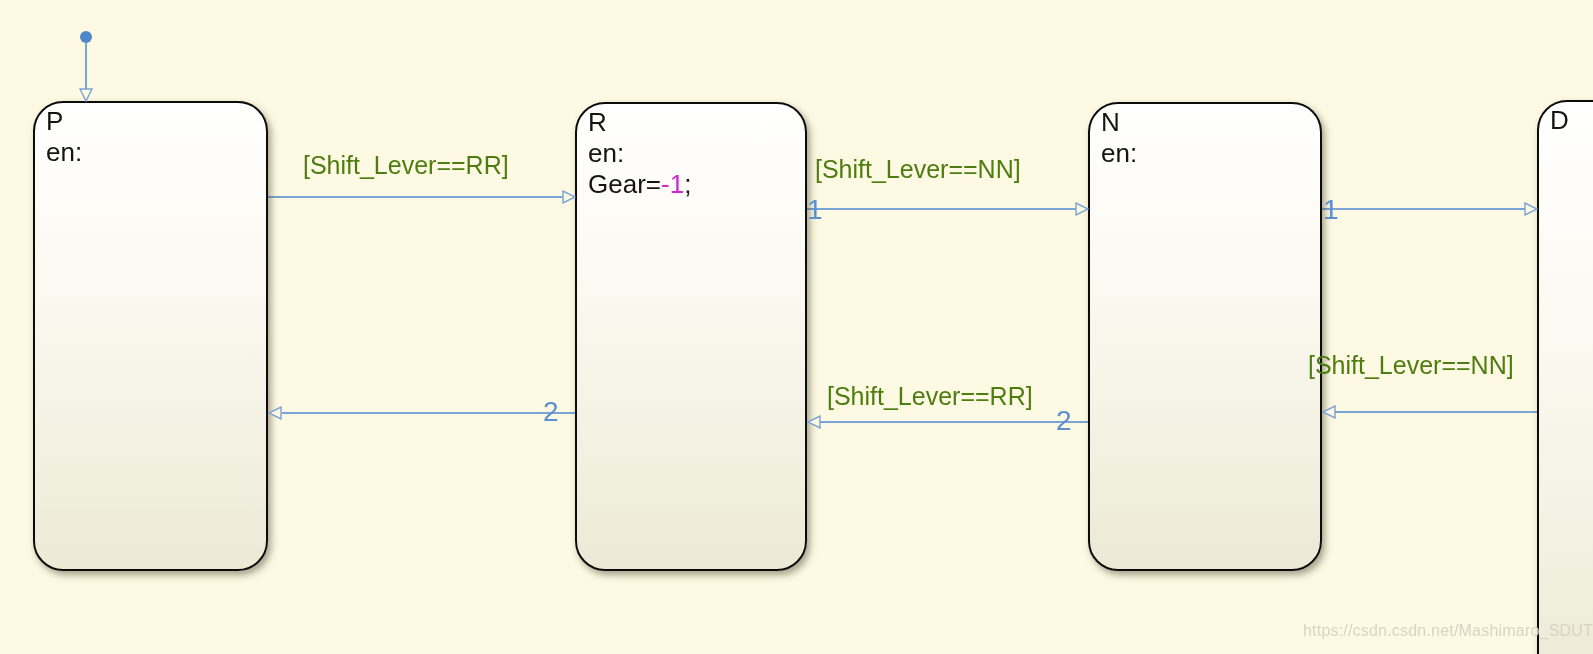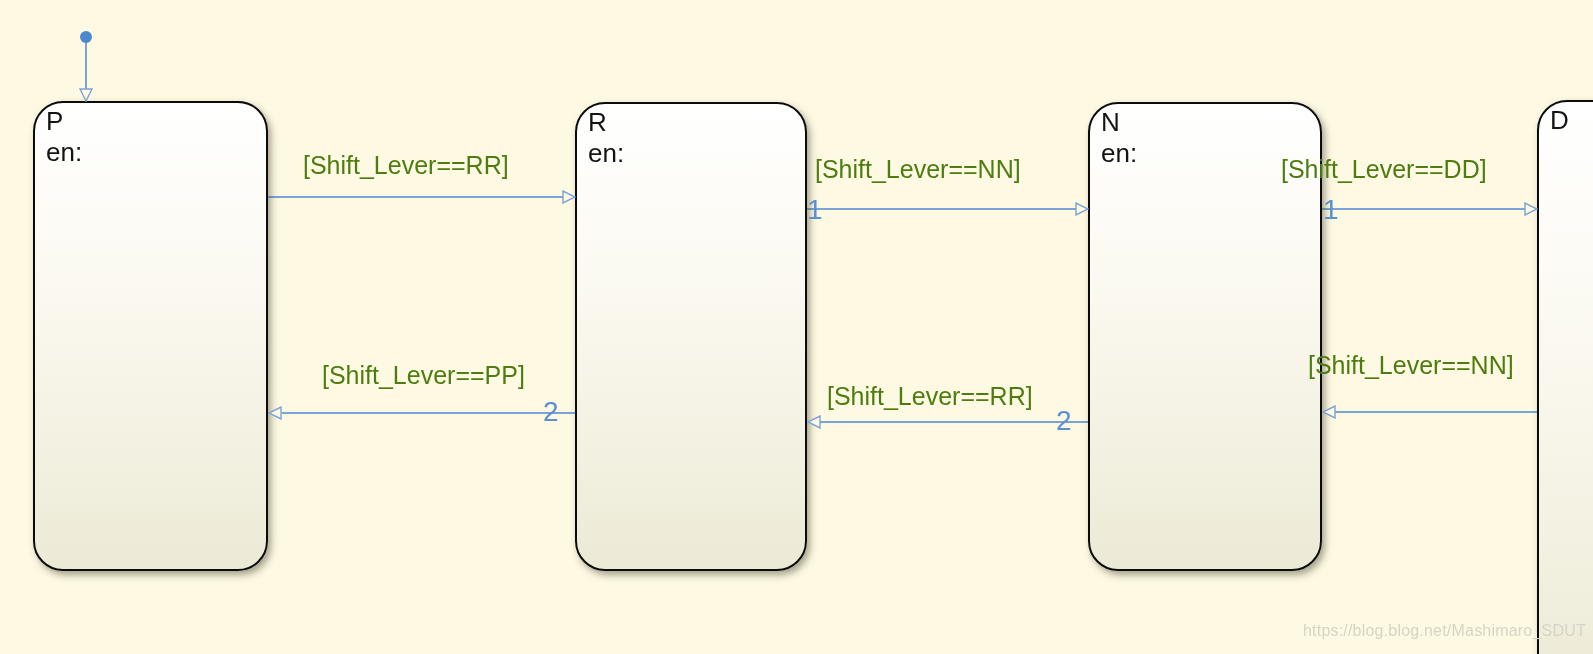--- a/index.html
+++ b/index.html
@@ -42,20 +42,21 @@
     </svg>
 
   <div class="state" style="left:33px;top:101px;width:235px;height:470px;">
     <div class="s-line">P</div>
     <div class="s-line">en:</div>
   </div>
 
   <div class="state" style="left:575px;top:102px;width:232px;height:469px;">
     <div class="s-line">R</div>
     <div class="s-line">en:</div>
+    <div class="s-line"><span>Gear=</span><span class="magenta">-1</span><span>;</span></div>
   </div>
 
   <div class="state" style="left:1088px;top:102px;width:234px;height:469px;">
     <div class="s-line">N</div>
     <div class="s-line">en:</div>
   </div>
 
   <div class="state" style="left:1537px;top:100px;width:200px;height:600px;">
     <div class="s-line">D</div>
   </div>
@@ -70,38 +71,36 @@
   <svg class="ah" style="left:1075px;top:202px;" width="14" height="14" viewBox="0 0 14 14">
       <polygon points="1,1 1,13 13,7"></polygon>
     </svg>
   <div class="t-label" style="left:815px;top:155px;">[Shift_Lever==NN]</div>
   <div class="t-num" style="left:807px;top:196px;">1</div>
 
   <div class="t-line" style="left:1321px;top:208px;width:204px;"></div>
   <svg class="ah" style="left:1524px;top:202px;" width="14" height="14" viewBox="0 0 14 14">
       <polygon points="1,1 1,13 13,7"></polygon>
     </svg>
-  <div class="t-label" style="left:1281px;top:155px;">[Shift_Lever==DD]</div>
   <div class="t-num" style="left:1323px;top:196px;">1</div>
 
   <div class="t-line" style="left:282px;top:412px;width:294px;"></div>
   <svg class="ah" style="left:268px;top:406px;" width="14" height="14" viewBox="0 0 14 14">
       <polygon points="13,1 13,13 1,7"></polygon>
     </svg>
-  <div class="t-label" style="left:322px;top:361px;">[Shift_Lever==PP]</div>
   <div class="t-num" style="left:543px;top:398px;">2</div>
 
   <div class="t-line" style="left:819px;top:421px;width:269px;"></div>
   <svg class="ah" style="left:807px;top:415px;" width="14" height="14" viewBox="0 0 14 14">
       <polygon points="13,1 13,13 1,7"></polygon>
     </svg>
   <div class="t-label" style="left:827px;top:382px;">[Shift_Lever==RR]</div>
   <div class="t-num" style="left:1056px;top:407px;">2</div>
 
   <div class="t-line" style="left:1334px;top:411px;width:204px;"></div>
   <svg class="ah" style="left:1322px;top:405px;" width="14" height="14" viewBox="0 0 14 14">
       <polygon points="13,1 13,13 1,7"></polygon>
     </svg>
   <div class="t-label" style="left:1308px;top:351px;">[Shift_Lever==NN]</div>
 
-  <div class="watermark">https://blog.blog.net/Mashimaro_SDUT</div>
+  <div class="watermark">https://csdn.csdn.net/Mashimaro_SDUT</div>
 
 </div>
 
 </body></html>

